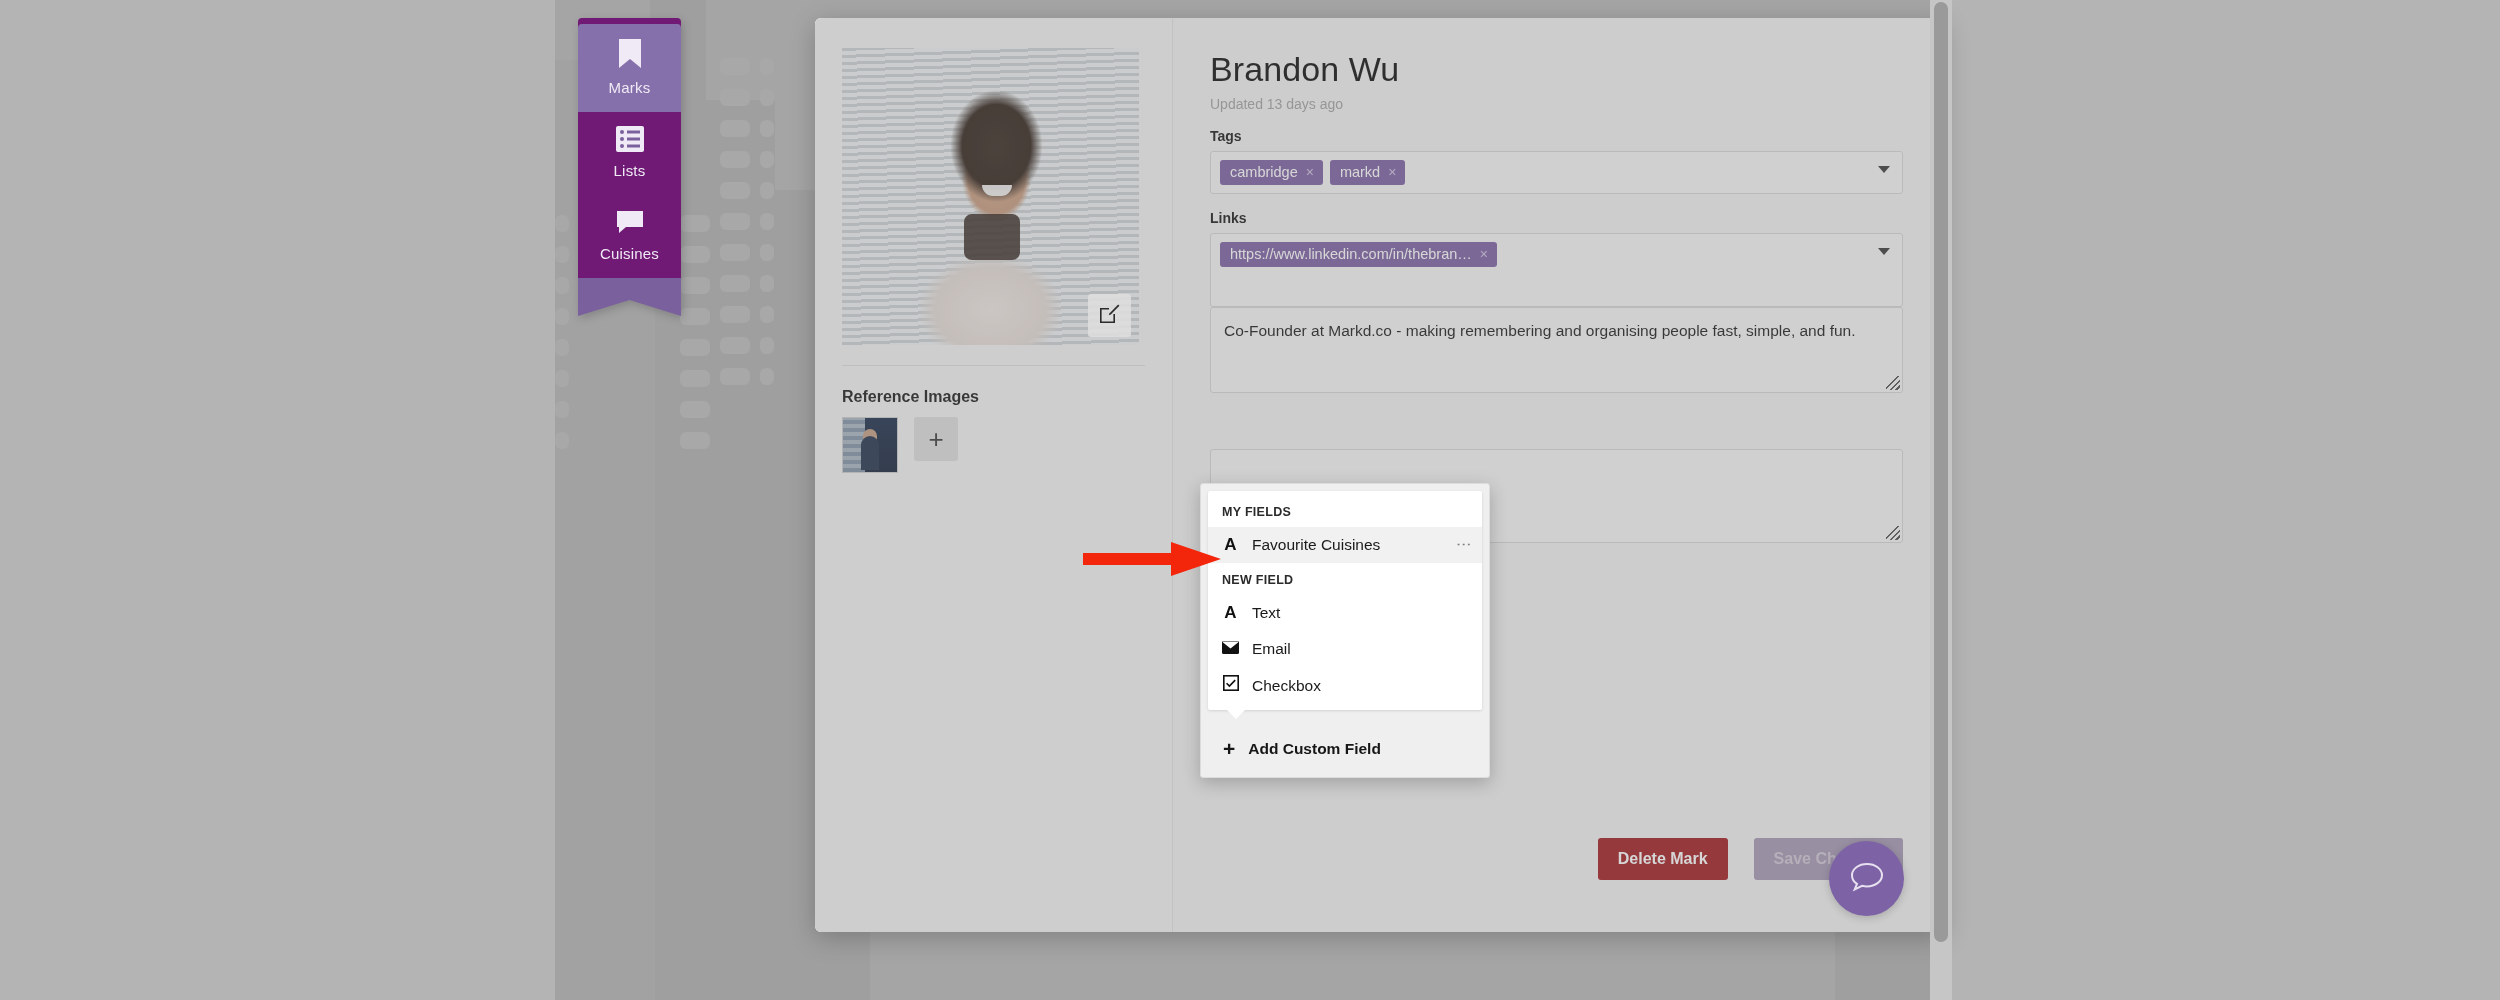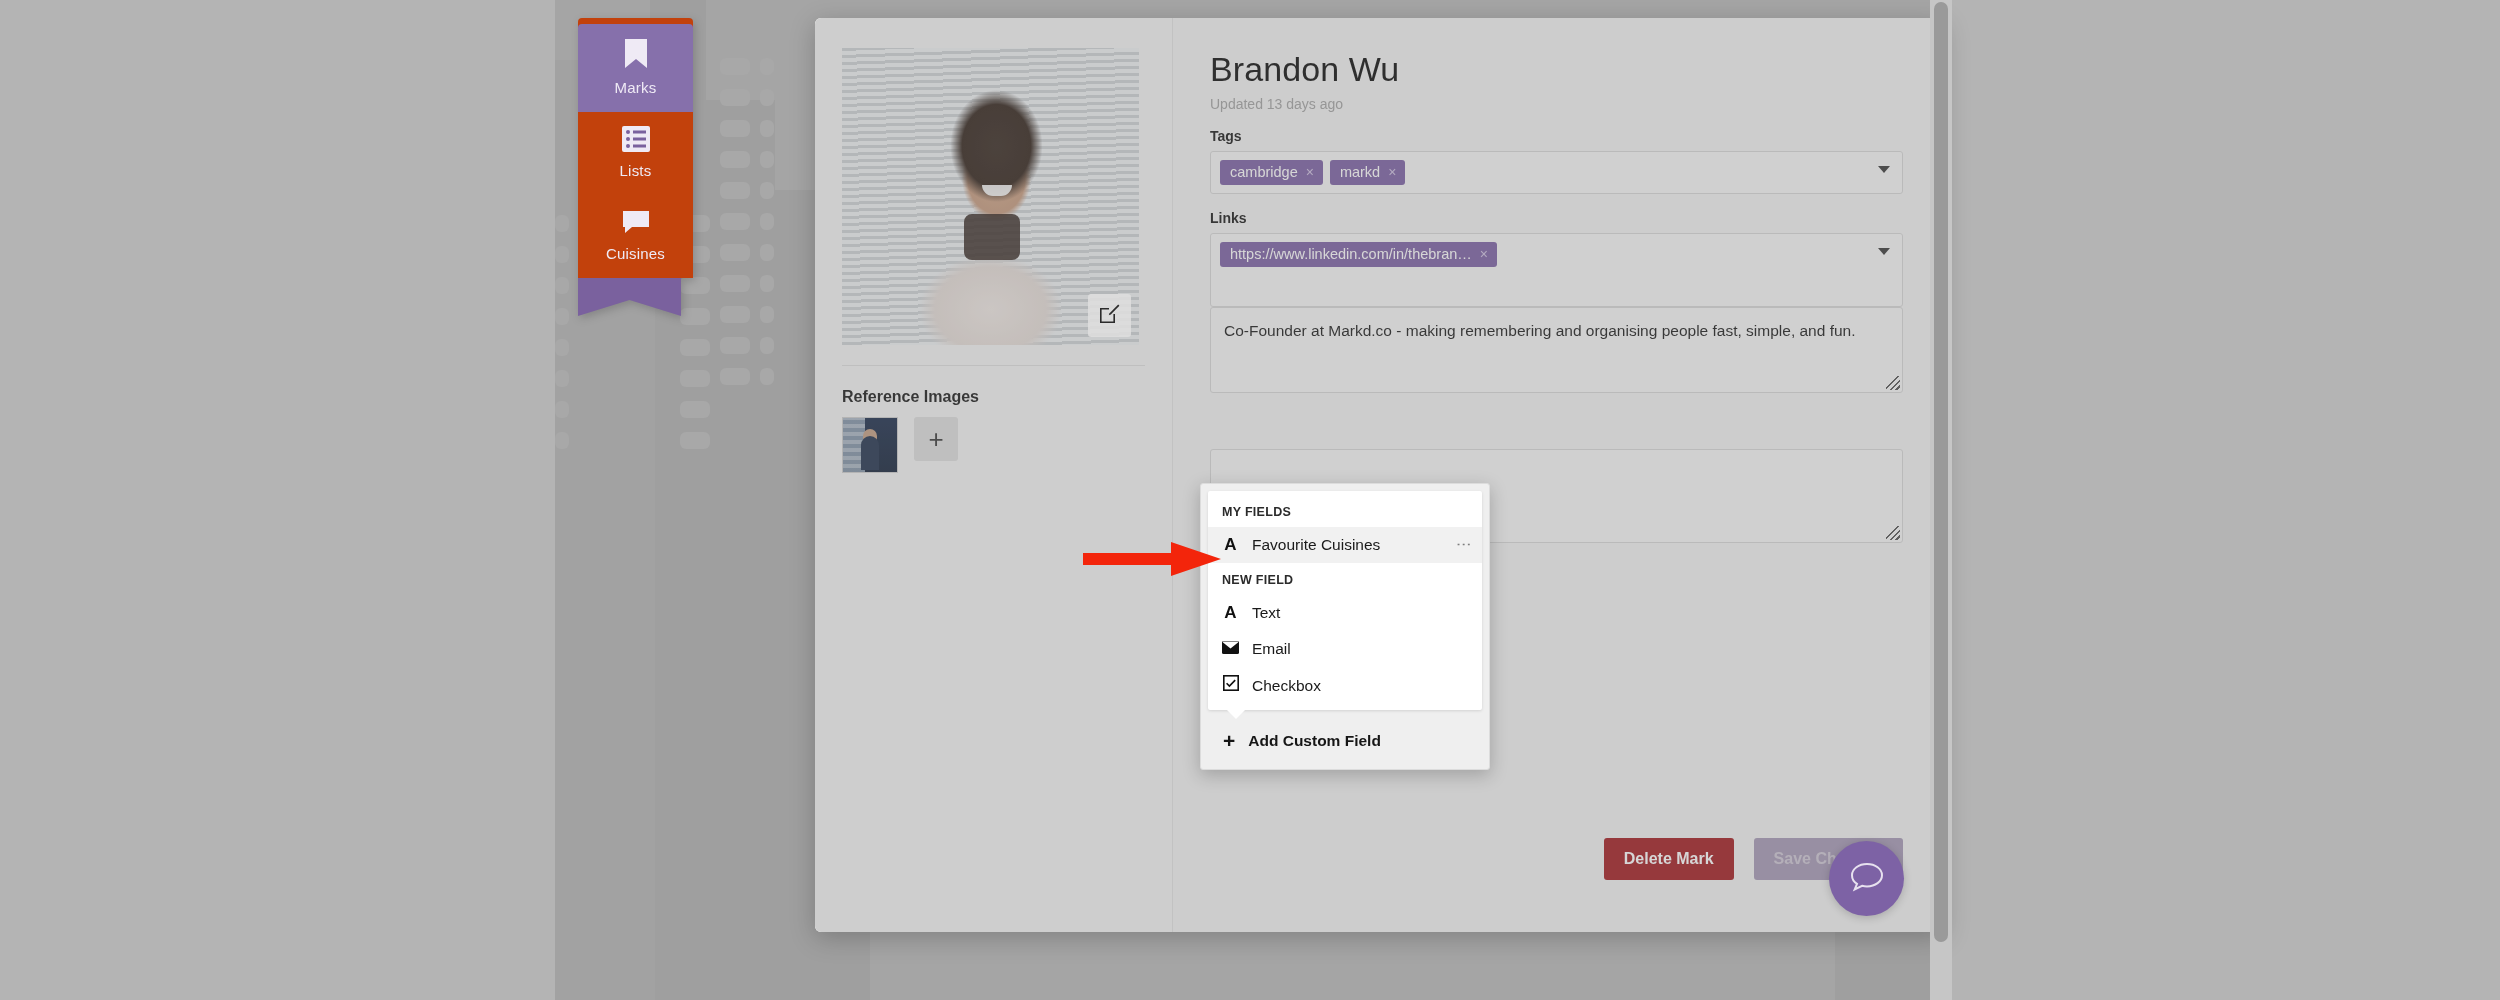--- a/index.html
+++ b/index.html
@@ -36,22 +36,22 @@
 
   
   #ribbon {
     position: absolute;
     left: 578px; top: 18px;
     width: 103px;
     z-index: 60;
     filter: drop-shadow(2px 3px 4px rgba(0,0,0,0.18));
   }
   .rib-body {
-    width: 115px;
-    background: #c2410c;
+    width: 103px;
+    background: #701a75;
     border-radius: 4px 4px 0 0;
     padding-top: 6px;
   }
   .rib-item {
     display: flex; flex-direction: column;
     align-items: center; justify-content: center;
     gap: 6px;
     padding: 14px 0 16px;
     color: #efeaf5;
     cursor: pointer;
@@ -223,21 +223,21 @@
   #desc-area { height: 86px; }
   #extra-area { height: 94px; }
   .resize-grip {
     position: absolute; width: 14px; height: 14px;
     background:
       linear-gradient(135deg, transparent 0 42%, #555 42% 50%, transparent 50% 62%, #555 62% 70%, transparent 70% 82%, #555 82% 90%, transparent 90%);
   }
   #btn-row {
     position: absolute;
     right: 42px; bottom: 52px;
-    display: flex; gap: 20px;
+    display: flex; gap: 26px;
   }
   .btn {
     border: none; border-radius: 3px;
     font-family: "Liberation Sans", sans-serif;
     font-size: 16px; font-weight: bold;
     padding: 12px 20px;
     cursor: pointer;
   }
   #delete-btn { background: #a41f23; color: #fff; }
   #save-btn { background: #a79ab6; color: #cfc8d6; cursor: default; }
@@ -249,21 +249,21 @@
     width: 290px;
     background: #efefef;
     border: 1px solid #dcdcdc;
     border-radius: 3px;
     box-shadow: 0 5px 18px rgba(0,0,0,0.22);
     z-index: 120;
     padding-bottom: 4px;
   }
   #popover-card {
     position: relative;
-    margin: 7px 7px 4px 7px;
+    margin: 7px 7px 12px 7px;
     background: #fff;
     border-radius: 2px;
     box-shadow: 0 1px 3px rgba(0,0,0,0.12);
     padding: 4px 0 6px 0;
   }
   #popover-card::after {
     content:"";
     position: absolute;
     left: 18px; bottom: -9px;
     width: 0; height: 0;

